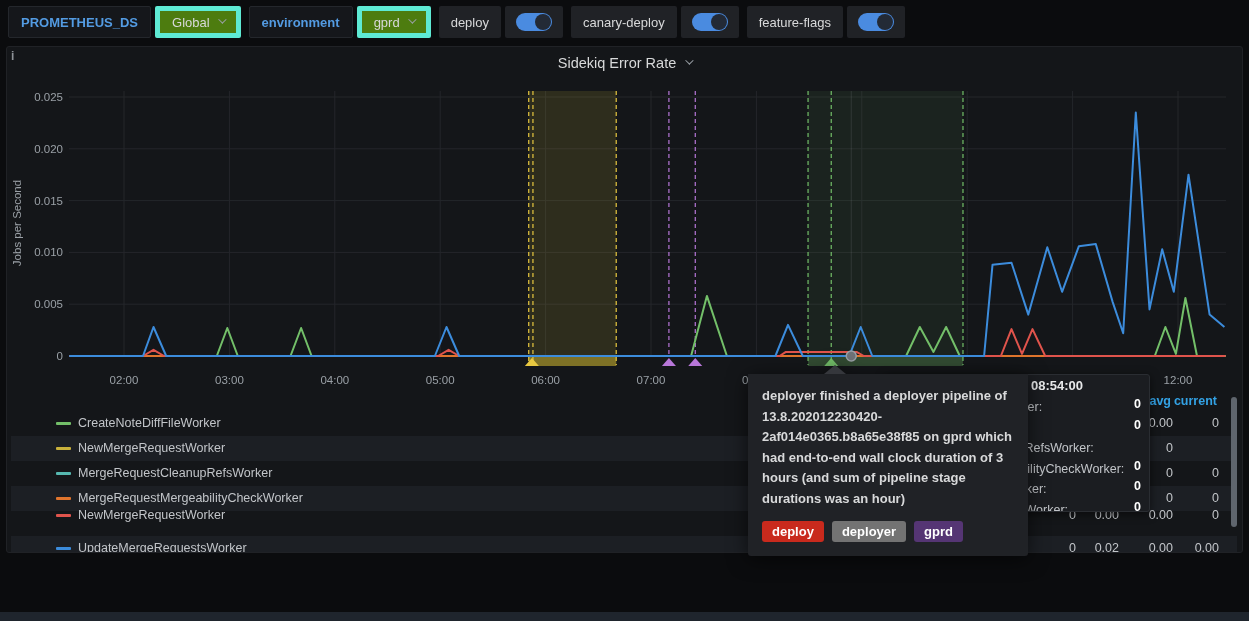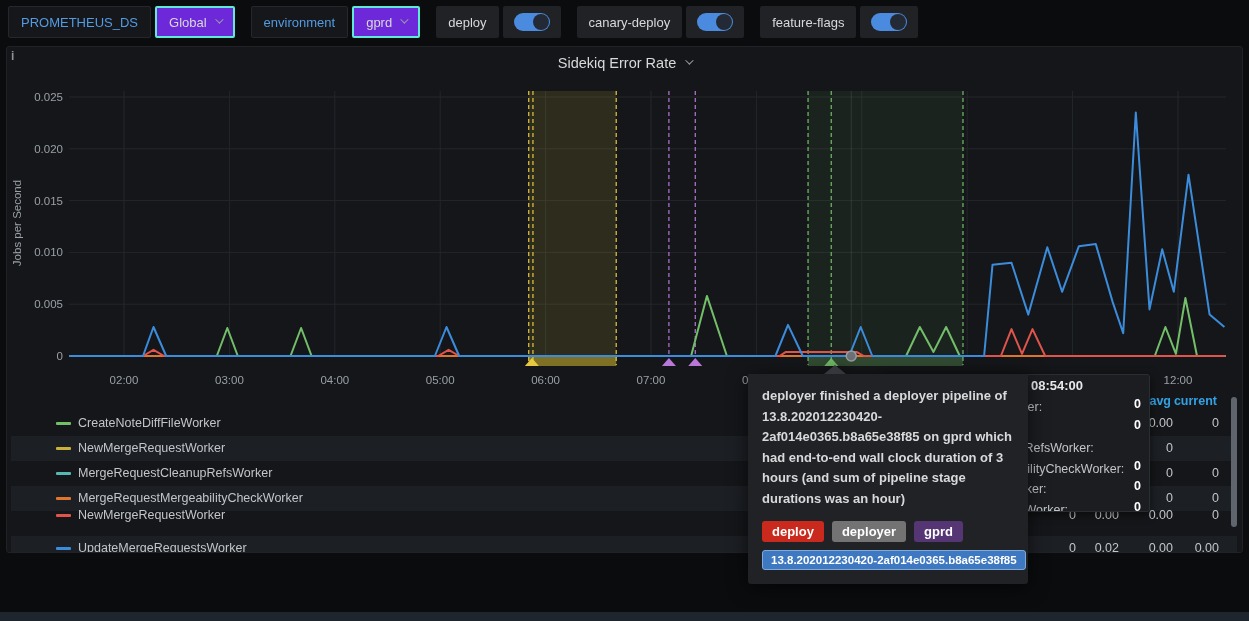--- a/index.html
+++ b/index.html
@@ -6,24 +6,24 @@
   html,body { width:1249px; height:621px; background:#0b0c0e; overflow:hidden;
     font-family:"Liberation Sans", sans-serif; }
   #stage { position:relative; width:1249px; height:621px; background:#0b0c0e; }
 
   
   #toolbar { position:absolute; left:0; top:0; width:1249px; height:44px;
     display:flex; align-items:center; padding-left:8px; }
   .chip { height:32px; display:flex; align-items:center; padding:0 12px;
     background:#15171b; border:1px solid #24272c; border-radius:2px;
     font-size:13px; color:#d8d9da; margin-right:4px; }
-  .chip.blue-text { color:#539be2; font-weight:400; }
-  .chip.dropdown { background:#6d28d9; border:2px solid #5eead4; cursor:pointer; }
+  .chip.blue-text { color:#539be2; font-weight:700; }
+  .chip.dropdown { background:#4d7c0f; border:5px solid #5eead4; cursor:pointer; }
   .chip.label-chip { background:#202226; border:none; }
-  .group-gap { margin-left:12px; }
+  .group-gap { margin-left:4px; }
   .chev { display:inline-block; width:6px; height:6px; border-right:1.5px solid #9aa0a6;
     border-bottom:1.5px solid #9aa0a6; transform:rotate(45deg) translateY(-2px);
     margin-left:8px; margin-top:-3px; }
   .toggle-box { height:32px; width:58px; background:#202226; border-radius:2px;
     display:flex; align-items:center; justify-content:center; margin-right:4px; cursor:pointer; }
   .toggle-pill { width:36px; height:18px; border-radius:9px; background:#4a8be0; position:relative; }
   .toggle-knob { position:absolute; right:1px; top:1px; width:16px; height:16px;
     border-radius:50%; background:#232a36; }
 
   
@@ -255,18 +255,17 @@
 
   <div id="annotation-tooltip">
     <div id="annotation-arrow"></div>
     <div id="annotation-body">
       <div id="annotation-text">deployer finished a deployer pipeline of 13.8.202012230420-2af014e0365.b8a65e38f85 on gprd which had end-to-end wall clock duration of 3 hours (and sum of pipeline stage durations was an hour)</div>
       <div id="annotation-tags">
           <span class="tag" style="background: rgb(201, 42, 29);">deploy</span>
           <span class="tag" style="background: #737373;">deployer</span>
           <span class="tag" style="background: rgb(85, 53, 116);">gprd</span>
         </div>
-      <div id="version-tag-row"><span class="version-tag" style="background: rgb(62, 120, 192);">13.8.202012230420-2af014e0365.b8a65e38f85</span></div>
     </div>
   </div>
 
   <div id="bottom-strip"></div>
 </div>
 
 </body></html>

